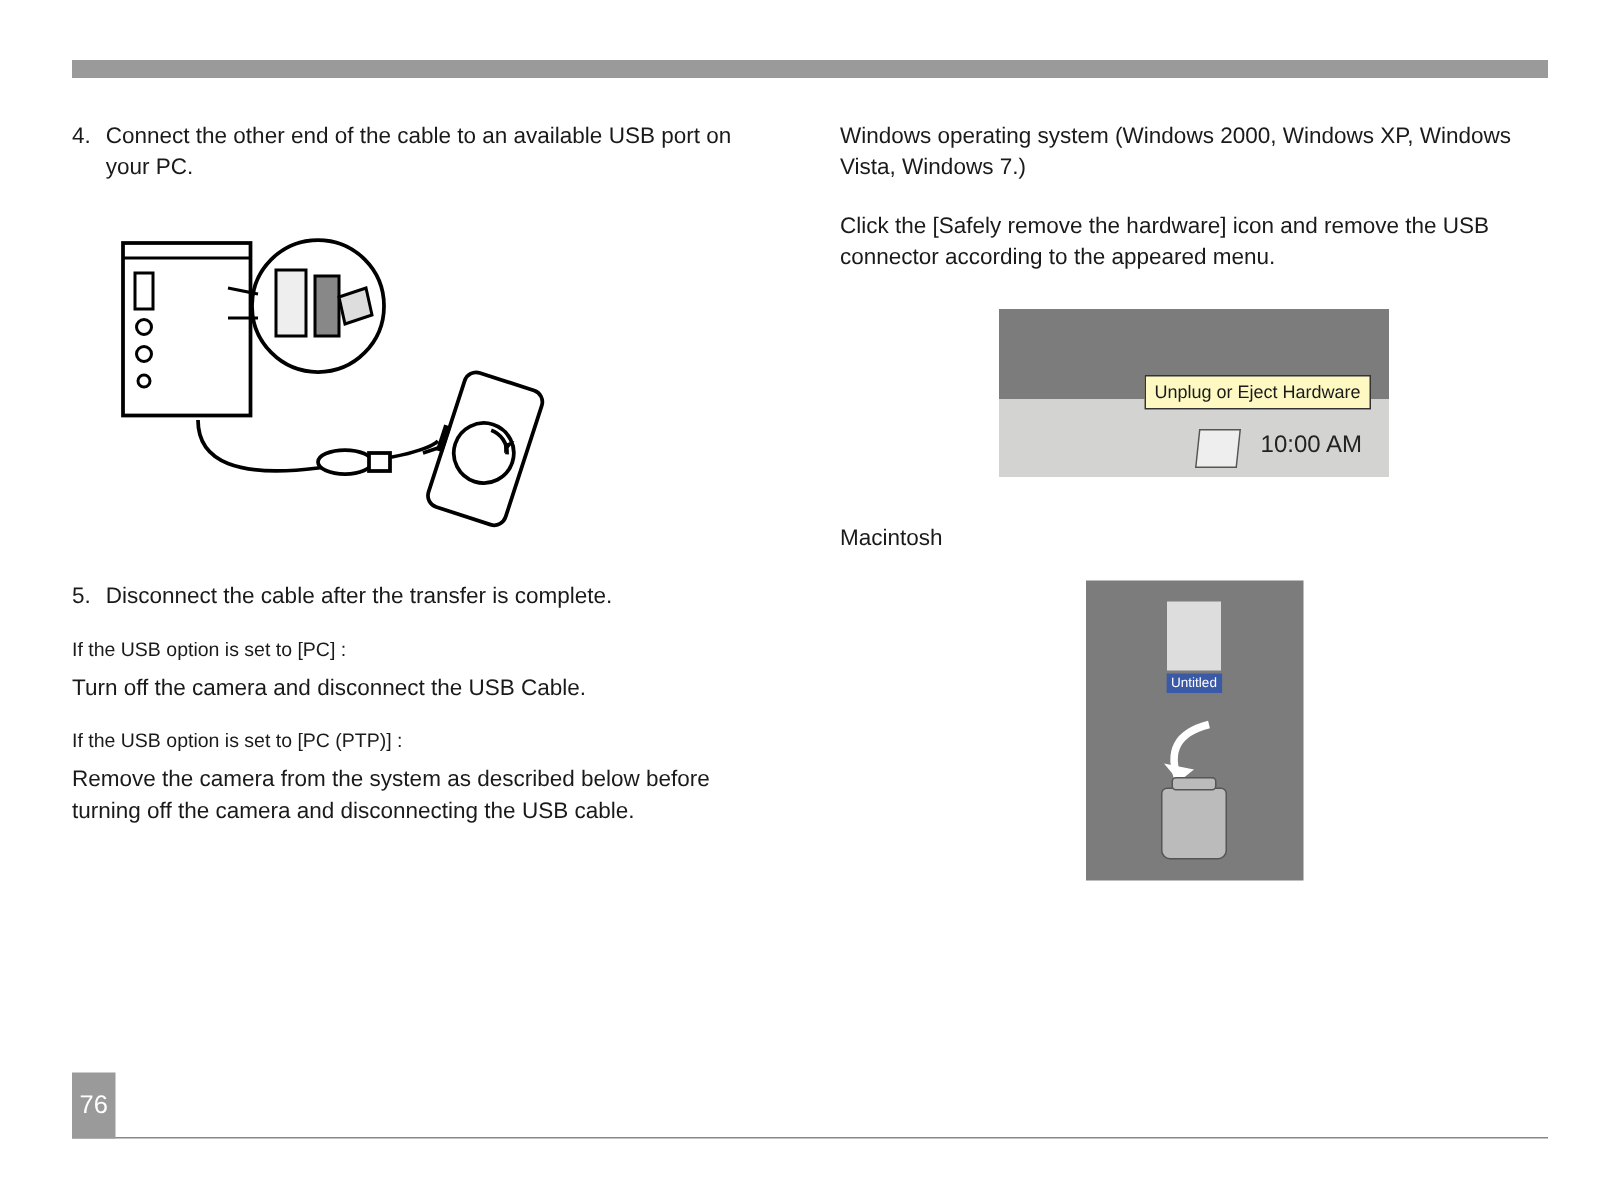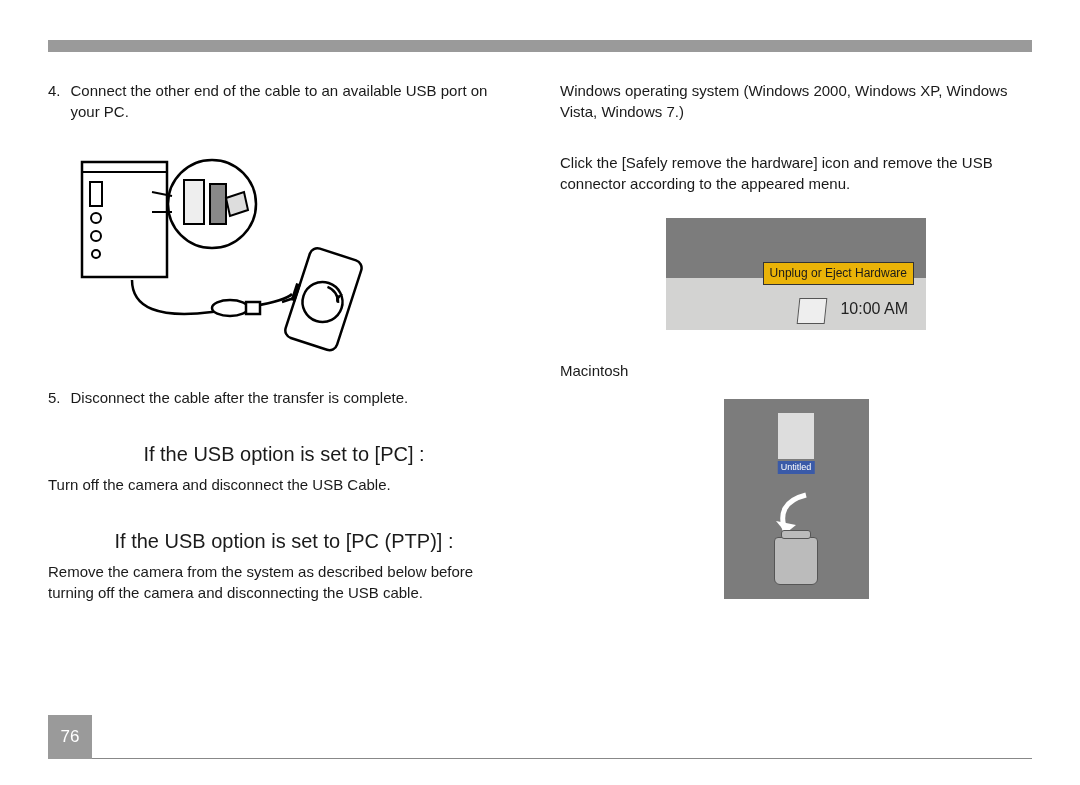--- a/index.html
+++ b/index.html
@@ -38,38 +38,37 @@
     gap: 10px;
     margin-bottom: 8px;
   }
   .num-item .num { white-space: nowrap; }
   .illus-box {
     margin: 30px 0 30px 24px;
     width: 300px;
     height: 205px;
   }
   .section-head {
-    font-size: 20px;
-    margin-top: 32px;
+    font-size: 13px;
+    margin-top: 16px;
     margin-bottom: 6px;
-    text-align: center;
   }
   .body-text { margin-bottom: 8px; }
   .tray-fig {
     width: 260px;
     height: 112px;
     margin: 24px auto 30px auto;
     background: #fff;
     position: relative;
   }
   .tray-top { position:absolute; top:0; left:0; right:0; height:60px; background:#7c7c7c; }
   .tray-bottom { position:absolute; bottom:0; left:0; right:0; height:52px; background:#d3d3d2; }
   .tray-label {
     position:absolute; right:12px; top:44px;
-    background:#eab308; border:1px solid #333; font-size:12px;
+    background:#fef9c3; border:1px solid #333; font-size:12px;
     padding:2px 6px;
   }
   .tray-clock {
     position:absolute; right:18px; bottom:10px;
     font-size:16px; color:#222;
   }
   .tray-icon {
     position:absolute; right:100px; bottom:6px;
     width:26px; height:24px; border:1px solid #555; background:#eee;
     transform: skewX(-6deg);
@@ -100,21 +99,21 @@
   .mac-trash::before {
     content:""; position:absolute; top:-8px; left:6px; right:6px; height:7px;
     background:#bbb; border:1px solid #555; border-radius:3px;
   }
   .footer {
     position:absolute; left:48px; right:48px; bottom:26px;
     border-top:1px solid #888;
   }
   .page-num-box {
     position:absolute; left:0; top:-44px;
-    width:44px; height:44px; background:#9a9a9a;
+    width:29px; height:44px; background:#9a9a9a;
     color:#fff; font-size:17px;
     display:flex; align-items:center; justify-content:center;
   }
 </style>
 </head>
 <body>
 
 <div class="page">
   <div class="top-bar"></div>
 
@@ -168,21 +167,21 @@
 
       <div class="section-head">If the USB option is set to [PC] :</div>
       <div class="body-text">Turn off the camera and disconnect the USB Cable.</div>
 
       <div class="section-head">If the USB option is set to [PC (PTP)] :</div>
       <div class="body-text">Remove the camera from the system as described below before turning off the camera and disconnecting the USB cable.</div>
     </div>
 
     <div class="col">
       <div class="body-text" style="font-weight:500">Windows operating system (Windows 2000, Windows XP, Windows Vista, Windows 7.)</div>
-      <div class="body-text" style="margin-top:30px">Click the [Safely remove the hardware] icon and remove the USB connector according to the appeared menu.</div>
+      <div class="body-text" style="margin-top:18px">Click the [Safely remove the hardware] icon and remove the USB connector according to the appeared menu.</div>
 
       <div class="tray-fig">
         <div class="tray-top"></div>
         <div class="tray-bottom"></div>
         <div class="tray-label">Unplug or Eject Hardware</div>
         <div class="tray-icon"></div>
         <div class="tray-clock">10:00 AM</div>
       </div>
 
       <div class="body-text">Macintosh</div>

